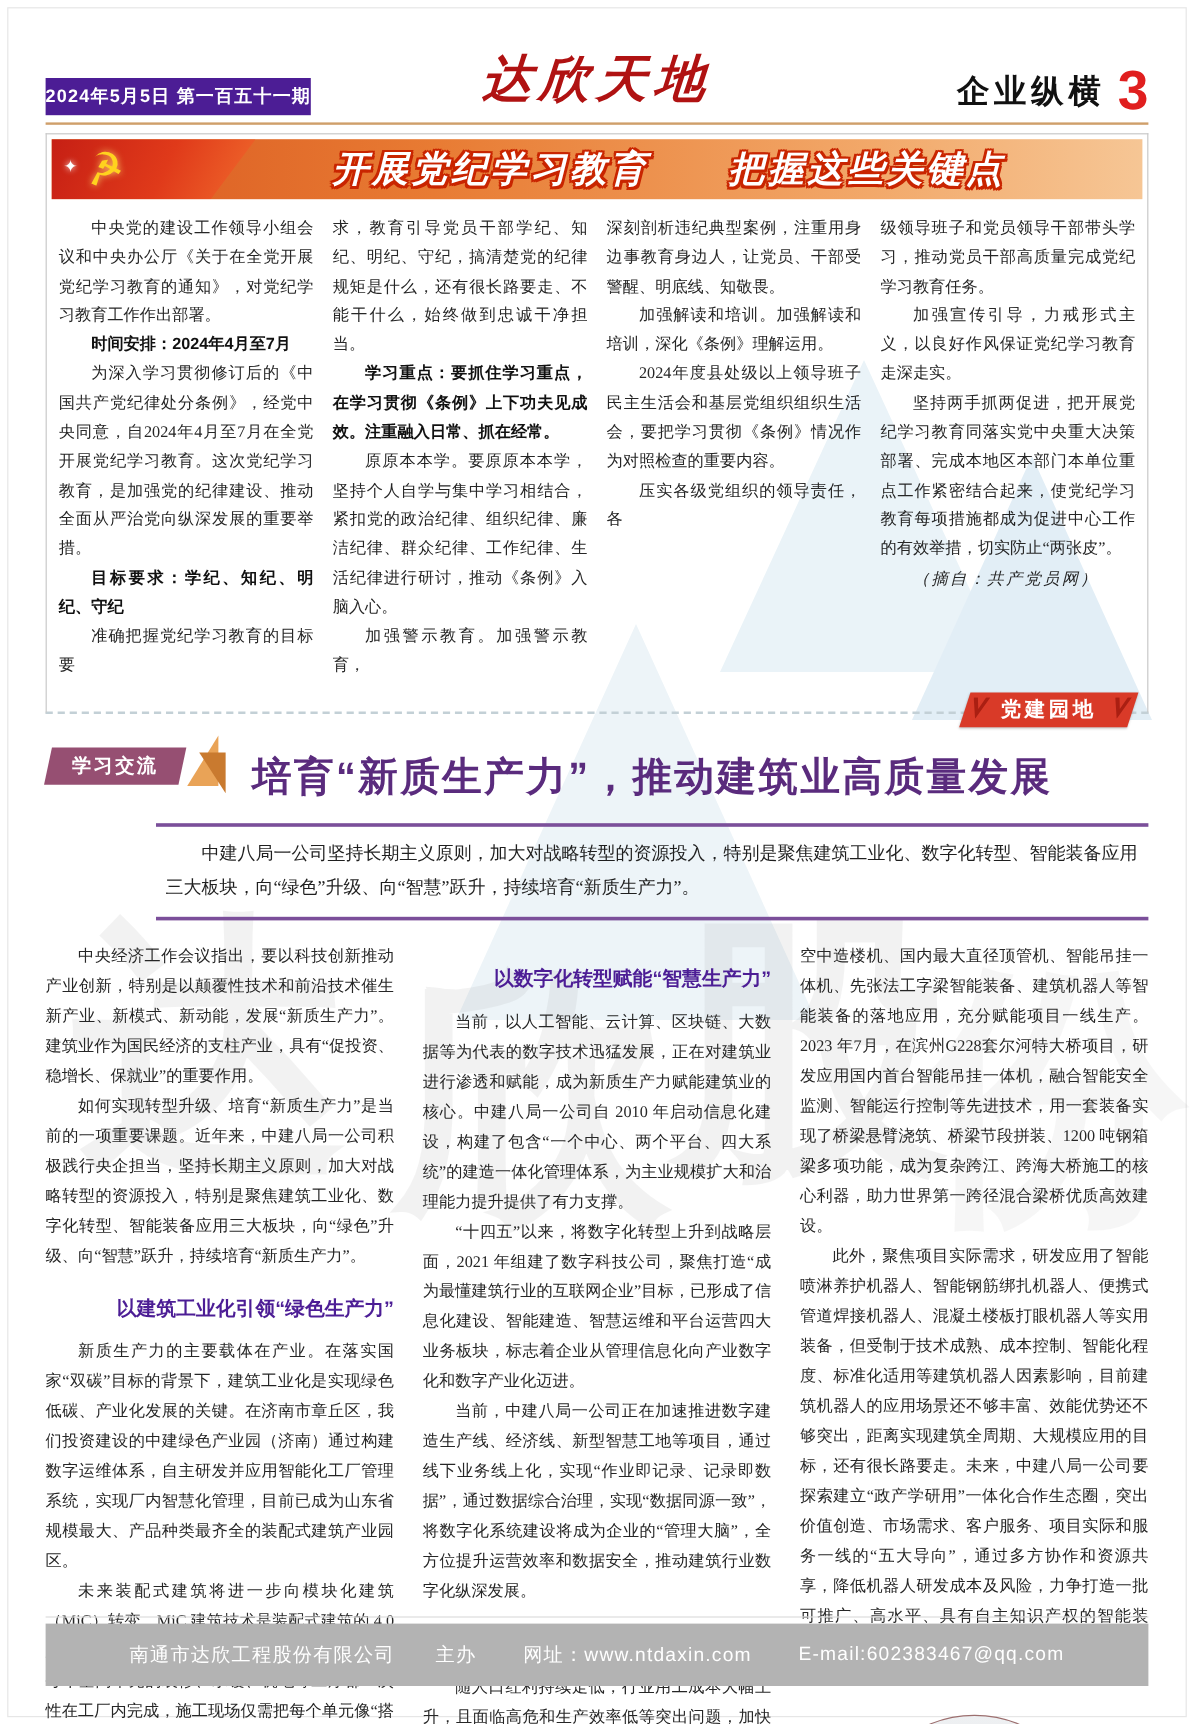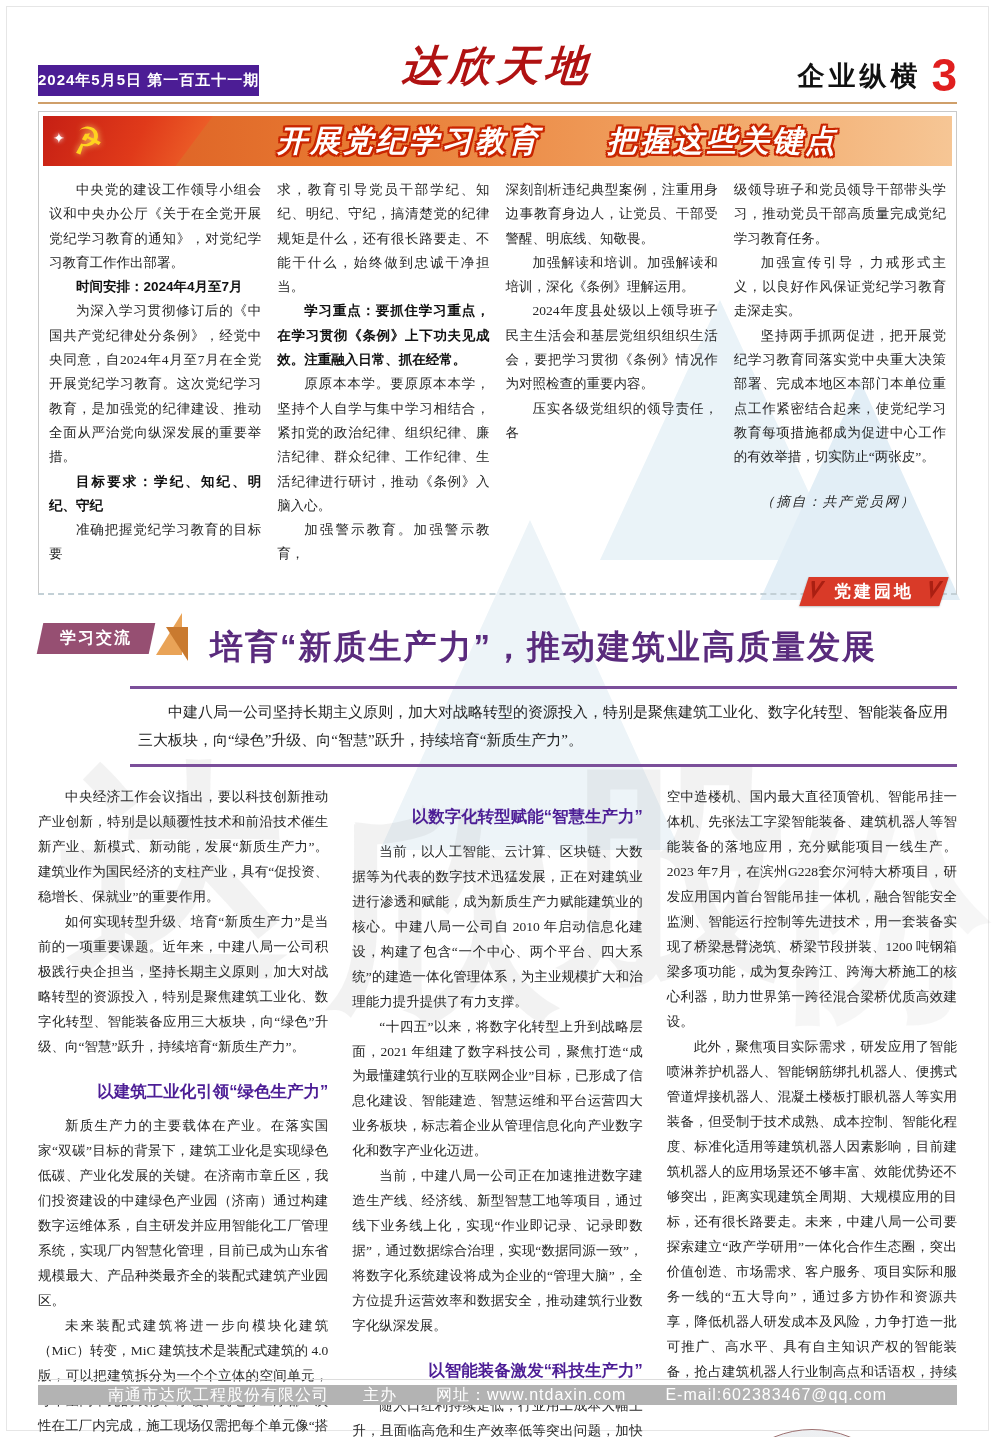--- a/index.html
+++ b/index.html
@@ -52,21 +52,21 @@
                  font-family:"Liberation Sans", sans-serif; font-weight:bold; font-size:30px;
                  color:#fff; letter-spacing:3px;
                  text-shadow:-2px 0 #c92500,2px 0 #c92500,0 -2px #c92500,0 2px #c92500,
                              -2px -2px #c92500,2px 2px #c92500,-2px 2px #c92500,2px -2px #c92500;font-style:italic; }
   .party-cols { display:flex; gap:16px; padding:12px 6px 0 6px; }
   .party-col { flex:1; font-size:13.5px; line-height:1.8; text-align:justify; }
   .blk { margin:0; }
   .blk.p { text-indent:2em; }
   .blk.cont { text-indent:0; }
   .blk.bold { text-indent:2em; font-family:"Liberation Sans", sans-serif; font-weight:bold; color:#111; }
-  .blk.source { text-indent:2em; font-style:italic; letter-spacing:2px; margin-top:20px; }
+  .blk.source { text-indent:2em; font-style:italic; letter-spacing:2px; margin-top:1px; }
   .blk.h { font-family:Liberation Sans, sans-serif; font-weight:bold; color:#4c1d95;
            font-size:16.5px; text-align:right; text-indent:0; margin:16px 0 8px 0; }
 
   .ribbon { position:absolute; right:12px; bottom:-13px; background:#d93a28; color:#fff;
             font-family:"Liberation Sans", sans-serif; font-weight:bold; font-size:17px;
             letter-spacing:3px; padding:3px 30px; transform:skewX(-18deg);
             box-shadow:0 1px 2px rgba(0,0,0,.25); }
   .ribbon span { display:inline-block; transform:skewX(18deg); }
   .ribbon::before, .ribbon::after { content:""; position:absolute; top:4px; width:14px; height:18px;
             background:#aa1f12; clip-path:polygon(0 0,50% 100%,100% 0,75% 0,50% 55%,25% 0); }
@@ -93,21 +93,21 @@
 
   
   .portrait-wrap { margin-top:20px; text-align:center; }
   .portrait { width:198px; height:198px; border-radius:50%; border:1px solid #9c6f6f;
               margin:0 auto; position:relative; overflow:hidden;
               background:linear-gradient(180deg,#eef0f2 0%,#dfe3e8 60%,#cfd4da 100%); }
 
   
   .footer { position:absolute; left:38px; right:38px; bottom:32px; z-index:2; }
   .footer-gap { border-top:1px solid #dddddd; margin-bottom:5px; }
-  .footer-bar { background:#b3b3b3; color:#fff; height:20px; display:flex; align-items:center;
+  .footer-bar { background:#b3b3b3; color:#fff; height:52px; display:flex; align-items:center;
                 font-family:"Liberation Sans", sans-serif; font-size:16px; letter-spacing:1px;
                 padding:0 70px; justify-content:space-between; }
   .footer-left { display:flex; gap:34px; }
 </style>
 </head>
 <body>
 
 <div class="page-frame"></div>
 
 <div class="wm wm-tri wm-tri1"></div>

